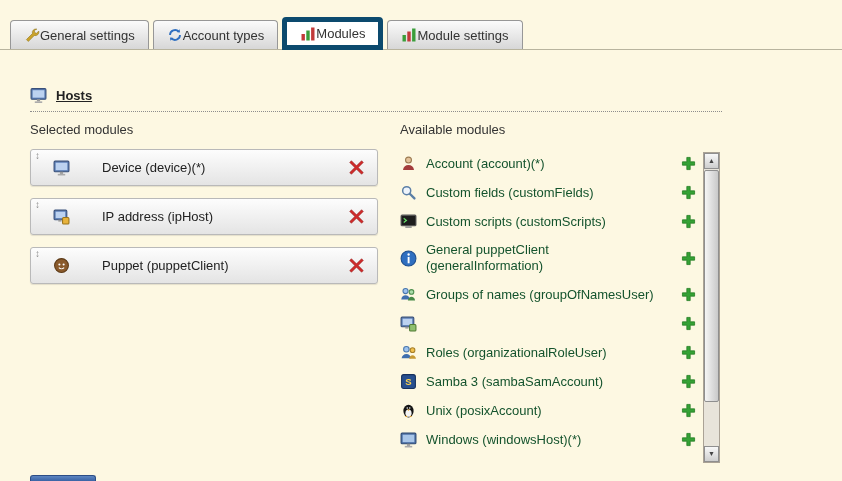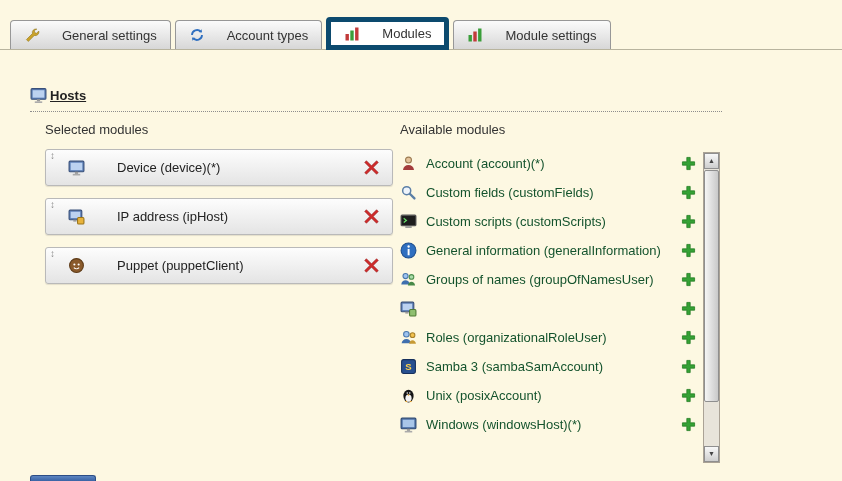--- a/index.html
+++ b/index.html
@@ -14,53 +14,53 @@
   }
 
   
   .tabbar {
     position: absolute; top: 17px; left: 0; right: 0; height: 33px;
     padding-left: 10px;
     display: flex; align-items: flex-end; gap: 4px;
     border-bottom: 1px solid #b8b49e;
   }
   .tab {
-    display: flex; align-items: center; gap: 22px;
+    display: flex; align-items: center; gap: 0;
     height: 29px; padding: 0 13px;
     background: linear-gradient(#fbfbfb, #d7d7d7);
     border: 1px solid #979797; border-bottom: none;
     border-radius: 4px 4px 0 0;
     color: #333; cursor: pointer; white-space: nowrap;
   }
   .tab.active {
     height: 33px;
     background: #ffffff;
     border: 5px solid #0c4a6e;
     margin-bottom: -1px;
     z-index: 2;
   }
   .ticon { width: 16px; height: 16px; display: inline-block; flex: 0 0 16px; }
   .ticon svg, .micon svg { display: block; width: 100%; height: 100%; }
 
   
   .heading {
     position: absolute; top: 86px; left: 30px; width: 692px;
-    display: flex; align-items: center; gap: 3px;
+    display: flex; align-items: center; gap: 9px;
     font-weight: bold; padding-bottom: 7px;
     border-bottom: 1px dotted #8d8d8d;
     text-decoration: underline;
   }
   .heading .micon { width: 18px; height: 18px; }
 
   .micon { width: 17px; height: 17px; display: inline-block; flex: 0 0 17px; }
 
   .col-header { color: #333; }
 
   
-  .selected-col { position: absolute; top: 122px; left: 45px; width: 348px; }
+  .selected-col { position: absolute; top: 122px; left: 30px; width: 348px; }
   .sel-row {
     position: relative; margin-top: 12px; height: 37px;
     background: linear-gradient(#fdfdfd, #e4e4e4);
     border: 1px solid #b9b9b9; border-radius: 3px;
     box-shadow: 0 1px 1px rgba(0,0,0,.10);
     display: flex; align-items: center;
     cursor: move;
   }
   .sel-rows { margin-top: 10px; }
   .drag {
@@ -295,21 +295,21 @@
     </div>
 
     <div class="av-row">
       <span class="micon">
         <svg viewBox="0 0 16 16">
             <circle cx="8" cy="8" r="7" fill="#2f6fc0" stroke="#1d4e8f"></circle>
             <rect x="7.2" y="6.5" width="1.8" height="6" fill="#ffffff"></rect>
             <circle cx="8.1" cy="4.2" r="1.1" fill="#ffffff"></circle>
           </svg>
       </span>
-      <span class="av-label">General information (generalInformation)</span>
+      <span class="av-label">General puppetClient (generalInformation)</span>
       <button class="add-btn">
         <svg viewBox="0 0 16 16">
             <path d="M6.2 1.5h3.6v4.7h4.7v3.6H9.8v4.7H6.2V9.8H1.5V6.2h4.7z" fill="#35a135" stroke="#1f7a1f" stroke-width="0.8"></path>
           </svg>
       </button>
     </div>
 
     <div class="av-row">
       <span class="micon">
         <svg viewBox="0 0 16 16">

